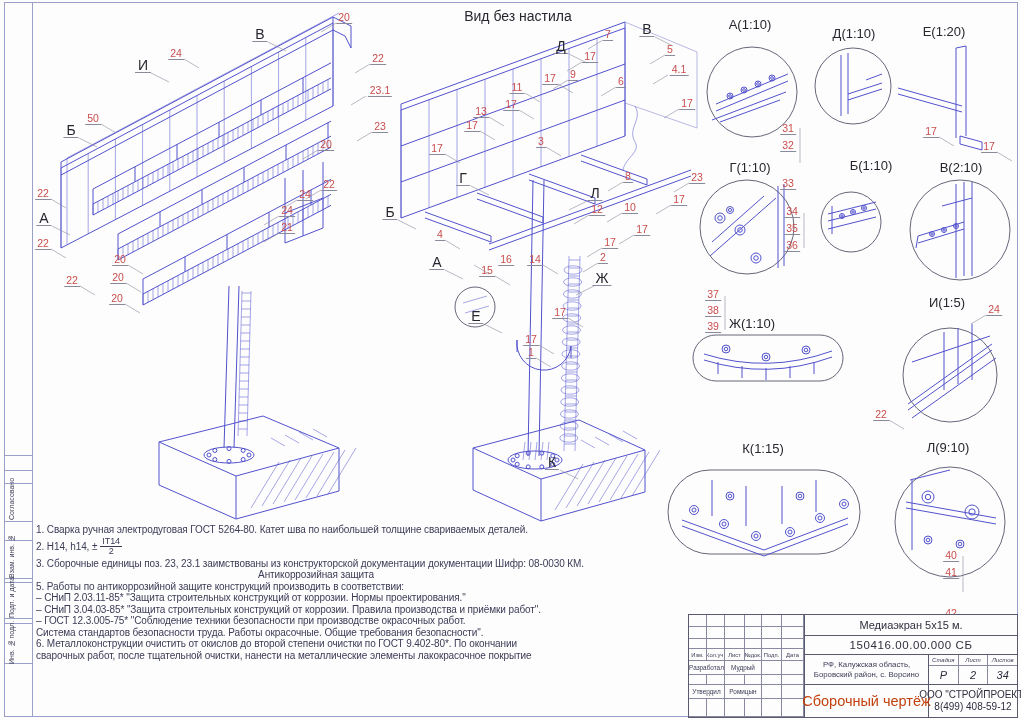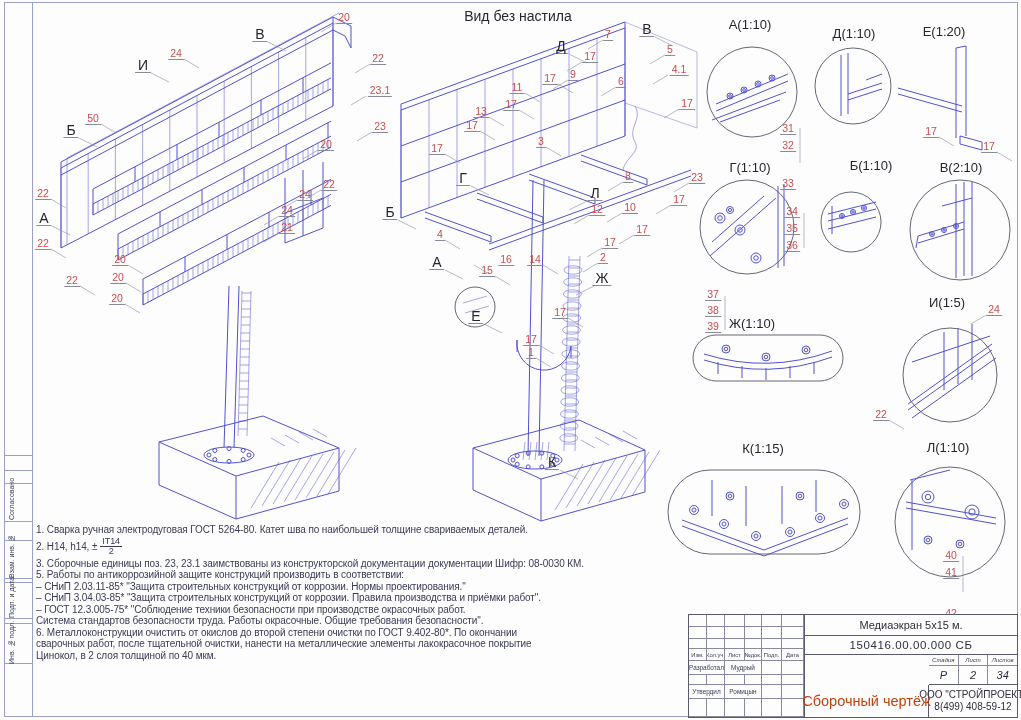--- a/index.html
+++ b/index.html
@@ -631,41 +631,41 @@
       <span class="view-letter" style="left: 552px; top: 455px;">К</span>
       <span class="detail-label" style="left: 750px; top: 17px;">А(1:10)</span>
       <span class="detail-label" style="left: 854px; top: 26px;">Д(1:10)</span>
       <span class="detail-label" style="left: 944px; top: 24px;">Е(1:20)</span>
       <span class="detail-label" style="left: 750px; top: 160px;">Г(1:10)</span>
       <span class="detail-label" style="left: 871px; top: 158px;">Б(1:10)</span>
       <span class="detail-label" style="left: 961px; top: 160px;">В(2:10)</span>
       <span class="detail-label" style="left: 752px; top: 316px;">Ж(1:10)</span>
       <span class="detail-label" style="left: 947px; top: 295px;">И(1:5)</span>
       <span class="detail-label" style="left: 763px; top: 441px;">К(1:15)</span>
-      <span class="detail-label" style="left: 948px; top: 440px;">Л(1:10)</span>
+      <span class="detail-label" style="left: 948px; top: 440px;">Л(9:10)</span>
     </div>
 
   <div class="notes">
     <div>1. Сварка ручная электродуговая ГОСТ 5264-80. Катет шва по наибольшей толщине свариваемых деталей.</div>
     <div style="height:22px;display:flex;align-items:center;">
       <span>2. Н14, h14, ±</span>
       <span class="frac">
         <span class="ft">IT14</span>
         <span>2</span>
       </span>
     </div>
     <div>3. Сборочные единицы поз. 23, 23.1 заимствованы из конструкторской документации документации Шифр: 08-0030 КМ.</div>
+    <div class="center">Антикоррозийная защита</div>
     <div>5. Работы по антикоррозийной защите конструкций производить в соответствии:</div>
     <div>– СНиП 2.03.11-85* "Защита строительных конструкций от коррозии. Нормы проектирования."</div>
     <div>– СНиП 3.04.03-85* "Защита строительных конструкций от коррозии. Правила производства и приёмки работ".</div>
     <div>– ГОСТ 12.3.005-75* "Соблюдение техники безопасности при производстве окрасочных работ.</div>
     <div>Система стандартов безопасности труда. Работы окрасочные. Общие требования безопасности".</div>
     <div>6. Металлоконструкции очистить от окислов до второй степени очистки по ГОСТ 9.402-80*. По окончании</div>
     <div>сварочных работ, после тщательной очистки, нанести на металлические элементы лакокрасочное покрытие</div>
-    <div>Цинокол, в 2 слоя толщиной по 40 мкм.</div>
   </div>
 
   <div class="tb">
     <div class="tb-left" id="tb-left">
         <div></div>
         <div></div>
         <div></div>
         <div></div>
         <div></div>
         <div></div>
@@ -704,20 +704,24 @@
         <div></div>
         <div></div>
         <div></div>
         <div></div>
         <div></div>
         <div></div>
       </div>
     <div class="tb-right">
       <div class="tb-row1">Медиаэкран 5х15 м.</div>
       <div class="tb-row2">150416.00.00.000 СБ</div>
+      <div class="tb-loc">
+        <span>РФ, Калужская область,</span>
+        <span>Боровский район, с. Ворсино</span>
+      </div>
       <div class="tb-ssl">
         <div class="col">
           <div class="h">Стадия</div>
           <div class="v">Р</div>
         </div>
         <div class="col">
           <div class="h">Лист</div>
           <div class="v">2</div>
         </div>
         <div class="col">

